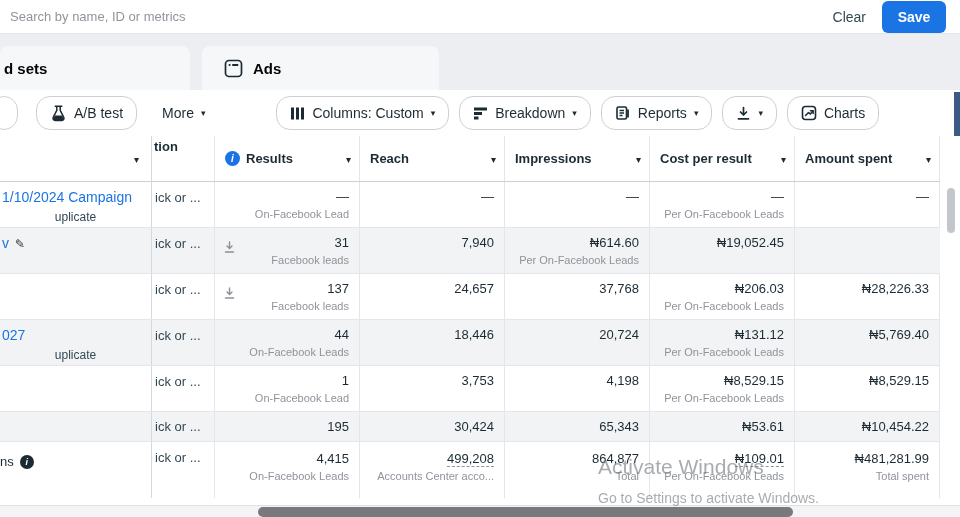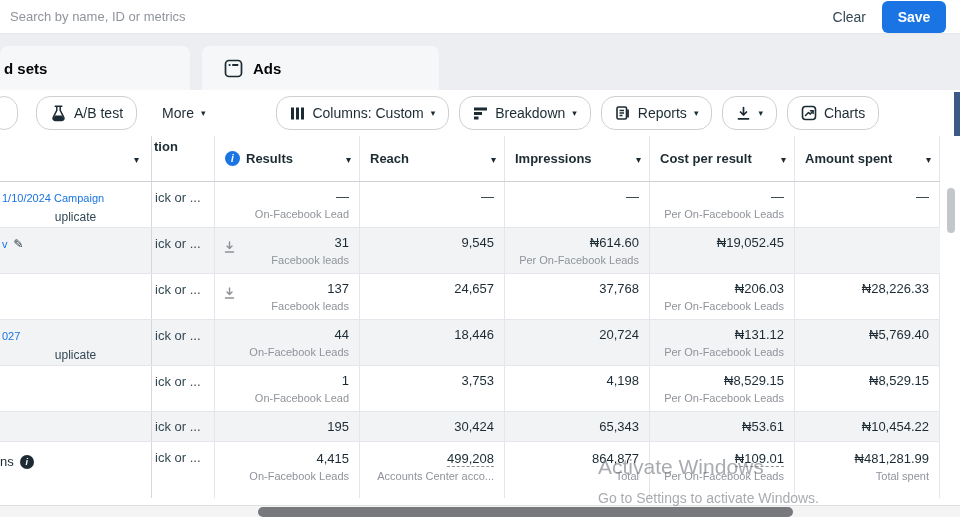--- a/index.html
+++ b/index.html
@@ -72,21 +72,21 @@
 
   .num-cell { text-align:right; padding:6px 10px 0 10px; }
   .row-h30 .num-cell { padding-top:6px; }
   .row-h56 .num-cell { padding-top:8px; }
   .val { font-size:13px; color:#1c2b33; line-height:17px; white-space:nowrap; }
   .sub { font-size:11px; color:#8f939a; line-height:15px; margin-top:2px; white-space:nowrap; }
   .dashed { border-bottom:1px dashed #8f939a; display:inline-block; line-height:15px; }
   .dl-mini { position:absolute; left:8px; top:12px; }
 
   .name-cell { padding:6px 2px 0 2px; overflow:hidden; }
-  .link { color:#1b74e4; font-size:11px; text-decoration:none; white-space:nowrap; display:inline-block; }
+  .link { color:#1b74e4; font-size:14px; text-decoration:none; white-space:nowrap; display:inline-block; }
   .pencil { color:#1c2b33; font-size:12px; margin-left:6px; }
   .actions { display:flex; align-items:center; gap:8px; margin-top:4px; font-size:12px; color:#344854;flex-direction:column; }
   .sq-open { display:inline-flex; width:15px; height:15px; background:#2f3136; border-radius:3px;
              color:#fff; font-size:9px; align-items:center; justify-content:center; cursor:pointer; }
   .dots { letter-spacing:1px; font-weight:700; color:#344854; cursor:pointer; font-size:11px; }
   .name-mid { padding-top:12px; display:flex; align-items:center; gap:6px; font-size:13px; color:#1c2b33; }
   .info-dark { display:inline-flex; width:14px; height:14px; border-radius:50%; background:#1c2b33;
                color:#fff; font:700 9px "Liberation Sans",sans-serif; align-items:center;
                justify-content:center; font-style:italic; }
 
@@ -274,21 +274,21 @@
         <span class="dl-mini">
           <svg width="13" height="13" viewBox="0 0 13 13">
               <path d="M6.5 1v6 M4 5l2.5 2.5L9 5" fill="none" stroke="#8d9197" stroke-width="1.4" stroke-linecap="round" stroke-linejoin="round"></path>
               <path d="M2.5 11h8" stroke="#8d9197" stroke-width="1.5" stroke-linecap="round"></path>
             </svg>
         </span>
         <div class="val">31</div>
           <div class="sub">Facebook leads</div>
       </div>
       <div class="td col-num num-cell">
-          <div class="val">9,545</div>
+          <div class="val">7,940</div>
         </div>
       <div class="td col-num num-cell">
         <div class="val">₦614.60</div>
           <div class="sub">Per On-Facebook Leads</div>
       </div>
       <div class="td col-num num-cell">
           <div class="val">₦19,052.45</div>
         </div>
     </div>
 

